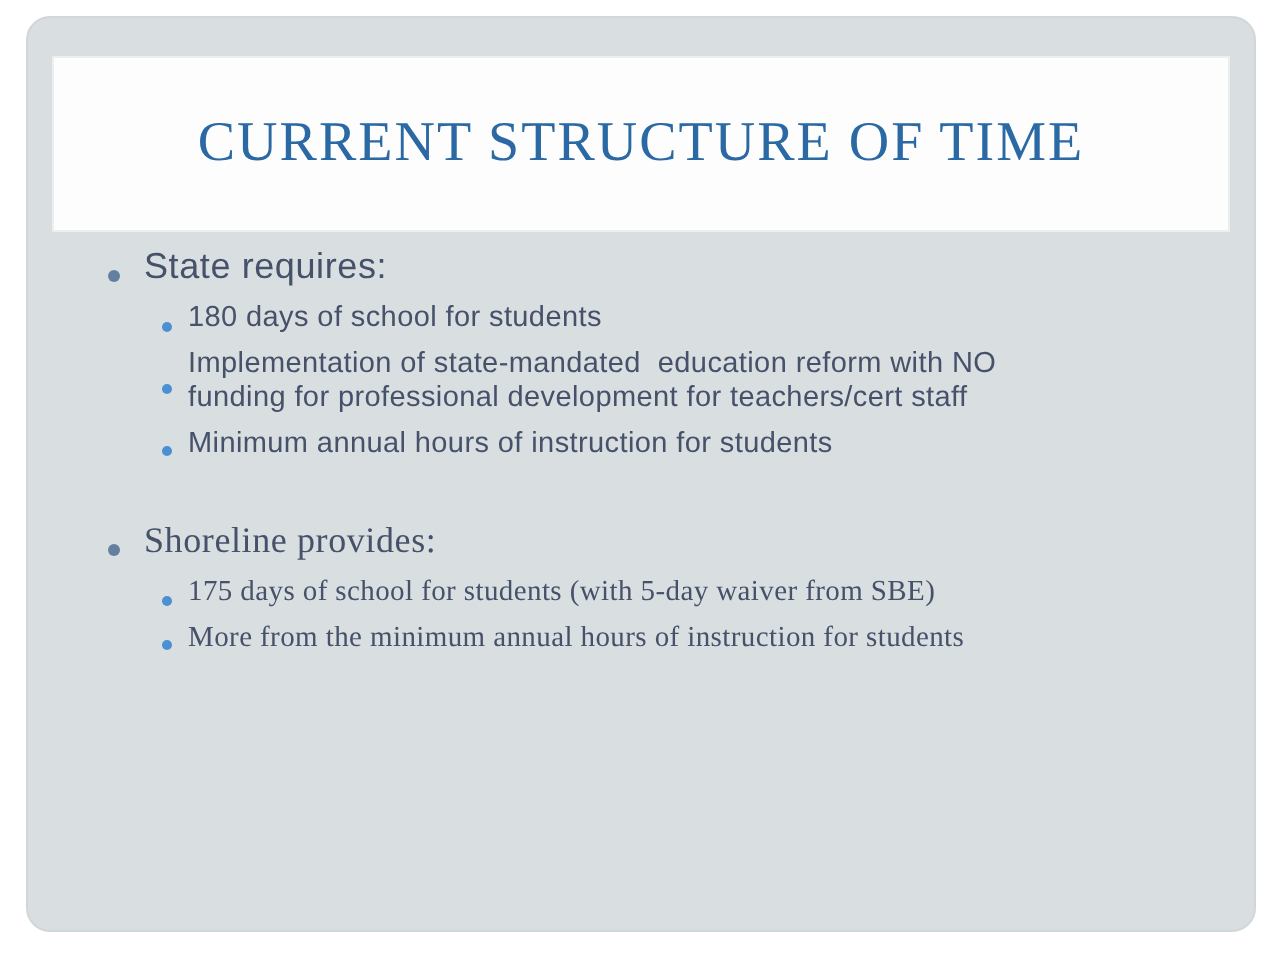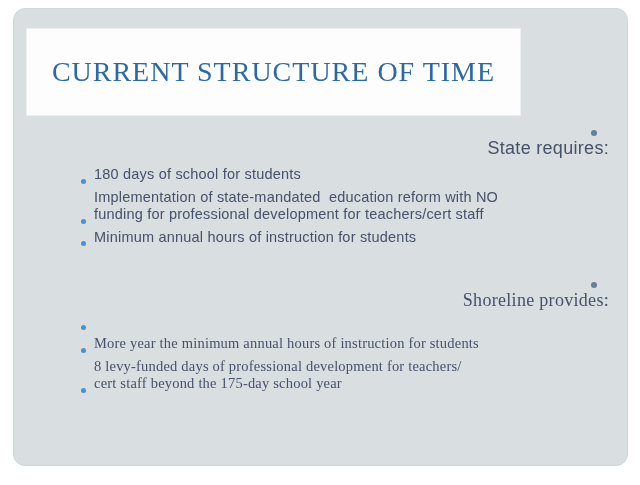--- a/index.html
+++ b/index.html
@@ -25,21 +25,21 @@
     height: 458px;
     background: var(--slide_bg, #d9dee0);
     border: 1px solid #d1d6d8;
     border-radius: 12px;
     box-sizing: border-box;
   }
   .title-box {
     position: absolute;
     left: 12px;
     top: 19px;
-    width: 495px;
+    width: 589px;
     height: 88px;
     background: var(--title_box_bg, #fefefe);
     border: 1px solid #eceeef;
     box-sizing: border-box;
     display: flex;
     align-items: center;
     justify-content: center;
   }
   .slide-title {
     font-family: "Liberation Serif", "DejaVu Serif", serif;
@@ -55,42 +55,41 @@
     top: 112px;
     width: 560px;
     color: var(--body_text, #46516a);
   }
   .section + .section {
     margin-top: 27px;
     font-family: Liberation Serif, serif;
   }
   .l1-item {
     display: flex;
-    align-items: flex-end;
-    flex-direction: column;
+    align-items: center;
   }
   .b1 {
     flex: 0 0 auto;
     width: 6px;
     height: 6px;
     border-radius: 50%;
     background: var(--bullet_l1, #64809f);
     margin: 9px 12px 0 5px;
   }
   .t1 {
     font-size: 18px;
     line-height: 24px;
     letter-spacing: 0.3px;
   }
   .sub-items {
     margin-top: 6px;
   }
   .l2-item {
     display: flex;
-    align-items: flex-end;
+    align-items: center;
     margin-left: 28px;
     margin-bottom: 5px;
   }
   .b2 {
     flex: 0 0 auto;
     width: 5px;
     height: 5px;
     border-radius: 50%;
     background: var(--bullet_l2, #4a90d2);
     margin: 7px 8px 0 4px;
@@ -137,28 +136,24 @@
       </div>
 
       <div class="section">
         <div class="l1-item">
           <span class="b1"></span>
           <span class="t1">Shoreline provides:</span>
         </div>
         <div class="sub-items">
           <div class="l2-item">
             <span class="b2"></span>
+            <span class="t2">175 days of school for students (with 5-day waiver from SBE)</span>
           </div>
           <div class="l2-item">
             <span class="b2"></span>
-            <span class="t2">More year the minimum annual hours of instruction for students</span>
-          </div>
-          <div class="l2-item">
-            <span class="b2"></span>
-            <span class="t2">8 levy-funded days of professional development for teachers/
-cert staff beyond the 175-day school year</span>
+            <span class="t2">More from the minimum annual hours of instruction for students</span>
           </div>
         </div>
       </div>
 
     </div>
   </div>
 </div>
 
 </body></html>

